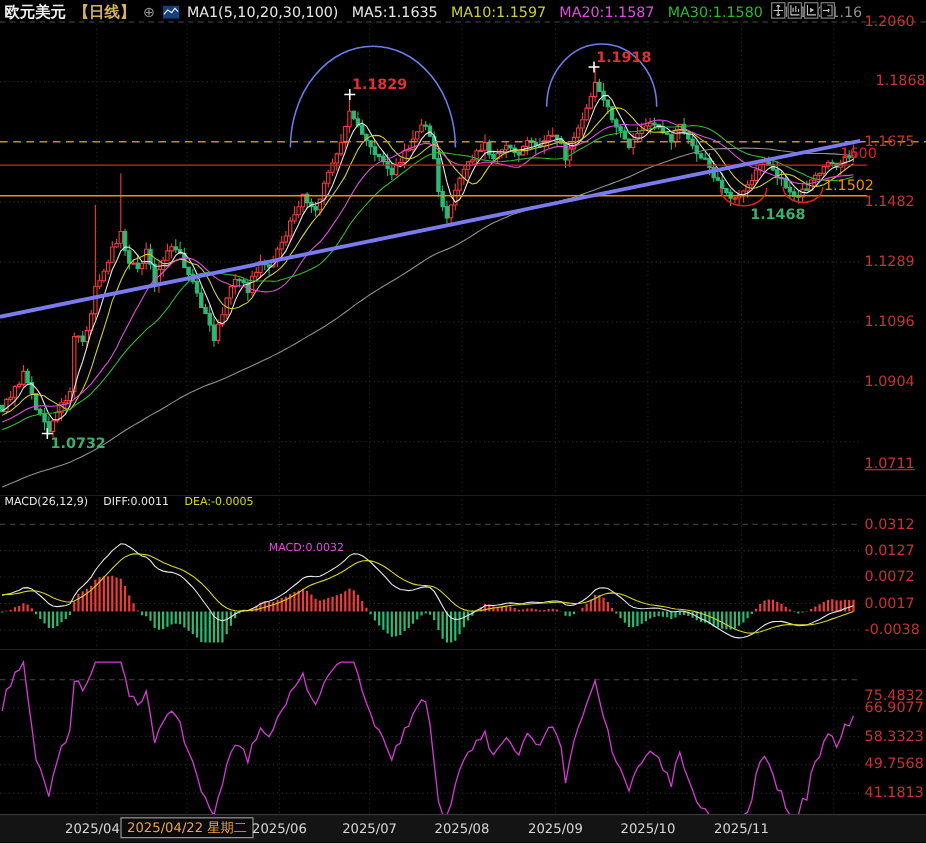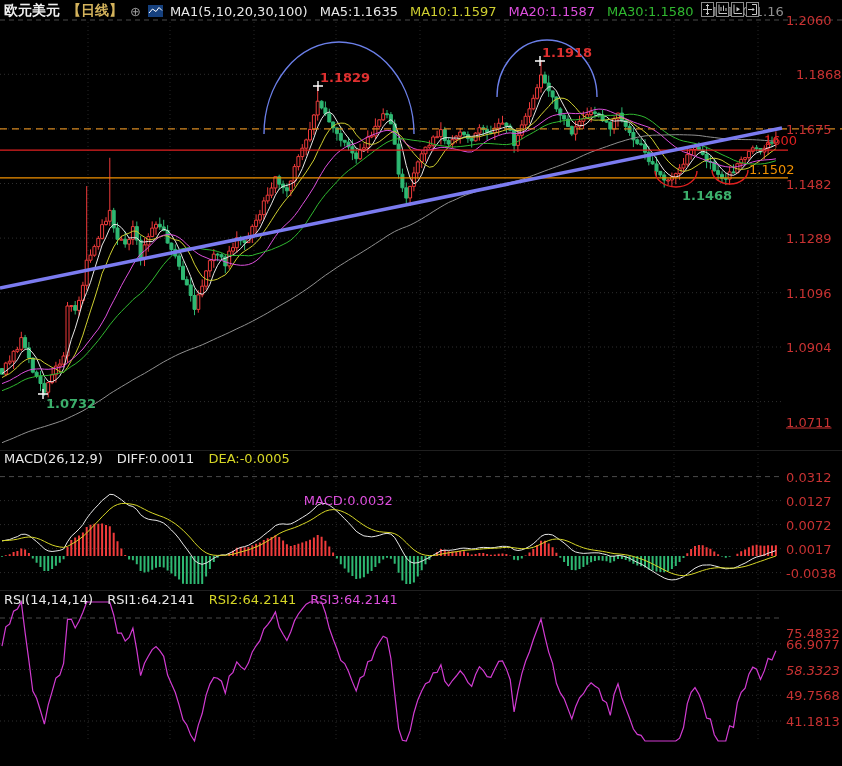--- a/index.html
+++ b/index.html
@@ -10,21 +10,21 @@
   .sym{color:#f0f0f0;font-weight:bold;font-size:14px;}
   .per{color:#d4b35c;font-weight:bold;font-size:14px;}
   .circ{color:#999;font-size:13px;line-height:13px;}
   #maItems{display:flex;gap:12px;} #maItems span{white-space:nowrap;}
   .tools{position:absolute;left:701px;top:2px;display:flex;gap:2px;z-index:7;}
   .tbtn{width:13px;height:15px;border:1px solid #8a8a8a;background:#000;display:flex;
         align-items:center;justify-content:center;padding:0;cursor:pointer;}
   svg.plot{position:absolute;left:0;top:0;z-index:1;}
   #labels .lab{position:absolute;font-size:13px;white-space:nowrap;z-index:3;}
   #labels .vc{transform:translateY(-50%);}
-  .ihdr{position:absolute;left:4px;display:flex;gap:14px;font-size:13px;z-index:3;white-space:nowrap;}
+  .ihdr{position:absolute;left:4px;display:flex;gap:14px;font-size:10px;z-index:3;white-space:nowrap;}
   .wm{position:absolute;left:708px;top:698px;font-size:40px;color:#e2e2e2;letter-spacing:1px;
       z-index:2;line-height:42px;}
   .xaxis{position:absolute;left:0;top:740px;width:842px;height:26px;background:#141414;
          border-top:1px solid #3a3a3a;z-index:4;}
   .xlab{position:absolute;top:5px;transform:translateX(-50%);font-size:12px;color:#d8d8d8;white-space:nowrap;}
   .xhl{color:#f2a43c;border:1px solid #a5a5a5;background:#0a0a0a;padding:0 5px;top:2px;line-height:17px;font-size:12px;}
 </style>
 </head>
 <body>
 
@@ -113,38 +113,42 @@
       <div class="lab vc" style="left: 786px; top: 292.716px; color: rgb(200, 50, 50);">1.1096</div>
       <div class="lab vc" style="left: 786px; top: 347.032px; color: rgb(200, 50, 50);">1.0904</div>
       <div class="lab vc" style="left: 786px; top: 422px; color: rgb(200, 50, 50); text-decoration: underline;">1.0711</div>
       <div class="lab vc" style="left: 786px; top: 476.575px; color: rgb(200, 50, 50);">0.0312</div>
       <div class="lab vc" style="left: 786px; top: 500.577px; color: rgb(200, 50, 50);">0.0127</div>
       <div class="lab vc" style="left: 786px; top: 524.579px; color: rgb(200, 50, 50);">0.0072</div>
       <div class="lab vc" style="left: 786px; top: 548.581px; color: rgb(200, 50, 50);">0.0017</div>
       <div class="lab vc" style="left: 786px; top: 572.583px; color: rgb(200, 50, 50);">-0.0038</div>
       <div class="lab vc" style="left: 786px; top: 618px; color: rgb(200, 50, 50); margin-top: 15px;">75.4832</div>
       <div class="lab vc" style="left: 786px; top: 643.752px; color: rgb(200, 50, 50);">66.9077</div>
-      <div class="lab vc" style="left: 786px; top: 669.504px; color: rgb(200, 50, 50); font-style: italic;">58.3323</div>
+      <div class="lab vc" style="left: 786px; top: 669.504px; color: rgb(200, 50, 50);">58.3323</div>
       <div class="lab vc" style="left: 786px; top: 695.256px; color: rgb(200, 50, 50);">49.7568</div>
       <div class="lab vc" style="left: 786px; top: 721.009px; color: rgb(200, 50, 50);">41.1813</div>
       <div class="lab" style="left: 46px; top: 396px; color: rgb(60, 176, 108); font-weight: bold;">1.0732</div>
       <div class="lab" style="left: 320px; top: 70px; color: rgb(224, 48, 48); font-weight: bold;">1.1829</div>
       <div class="lab" style="left: 542px; top: 45px; color: rgb(224, 48, 48); font-weight: bold;">1.1918</div>
       <div class="lab" style="left: 682px; top: 188px; color: rgb(60, 176, 108); font-weight: bold;">1.1468</div>
       <div class="lab" style="left: 764px; top: 133px; color: rgb(224, 32, 32); font-weight: normal;">1600</div>
       <div class="lab" style="left: 749px; top: 162px; color: rgb(240, 144, 0); font-weight: normal;">1.1502</div>
     </div>
 
   <div class="ihdr" id="macdHdr" style="top:451px;">
       <span style="color: rgb(232, 232, 232);">MACD(26,12,9)</span>
       <span style="color: rgb(232, 232, 232);">DIFF:0.0011</span>
       <span style="color: rgb(214, 214, 38);">DEA:-0.0005</span>
       <span style="color: rgb(221, 79, 221); margin-top: 42px;">MACD:0.0032</span>
     </div>
-  <div class="ihdr" id="rsiHdr" style="top:592px;">
-      <span style="color: rgb(232, 232, 232);">RSI(14,14,14)</span>
-      <span style="color: rgb(232, 232, 232);">RSI1:64.2141</span>
-      <span style="color: rgb(214, 214, 38);">RSI2:64.2141</span>
-      <span style="color: rgb(221, 79, 221);">RSI3:64.2141</span>
-    </div>
 
 
+  <div class="xaxis" id="xaxis">
+      <div class="xlab" style="left: 84px;">2025/04</div>
+      <div class="xlab xhl" style="left: 170px;">2025/04/22 星期二</div>
+      <div class="xlab" style="left: 254px;">2025/06</div>
+      <div class="xlab" style="left: 336px;">2025/07</div>
+      <div class="xlab" style="left: 420px;">2025/08</div>
+      <div class="xlab" style="left: 505px;">2025/09</div>
+      <div class="xlab" style="left: 589px;">2025/10</div>
+      <div class="xlab" style="left: 674px;">2025/11</div>
+    </div>
 </div>
 
 </body></html>

